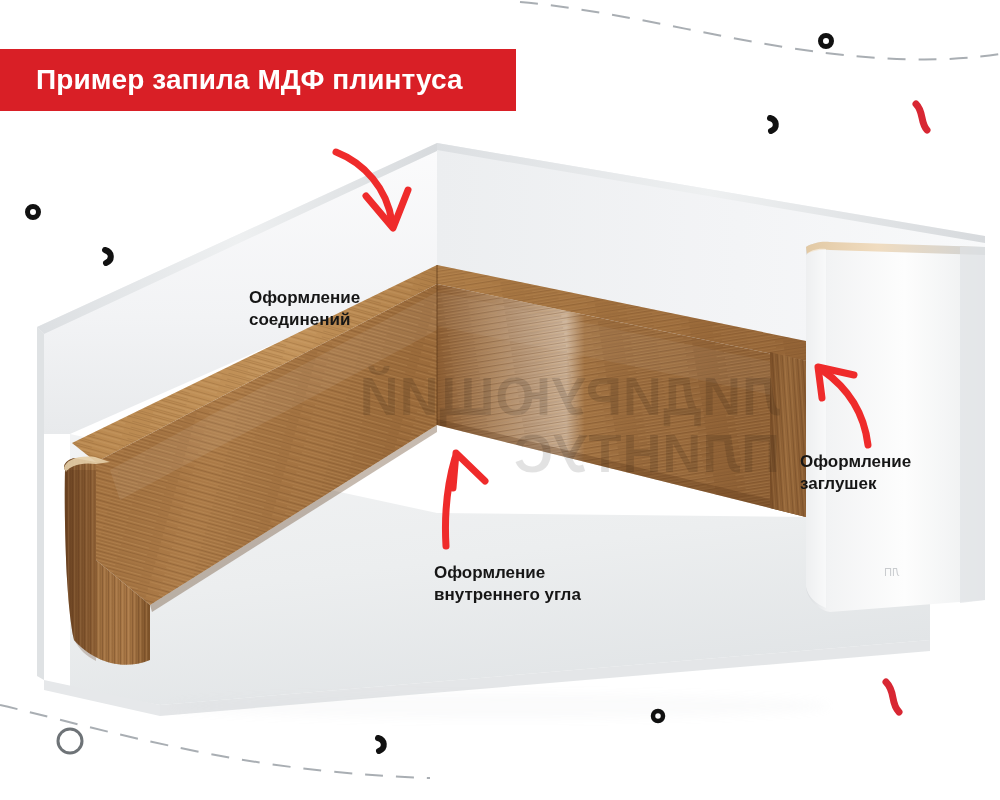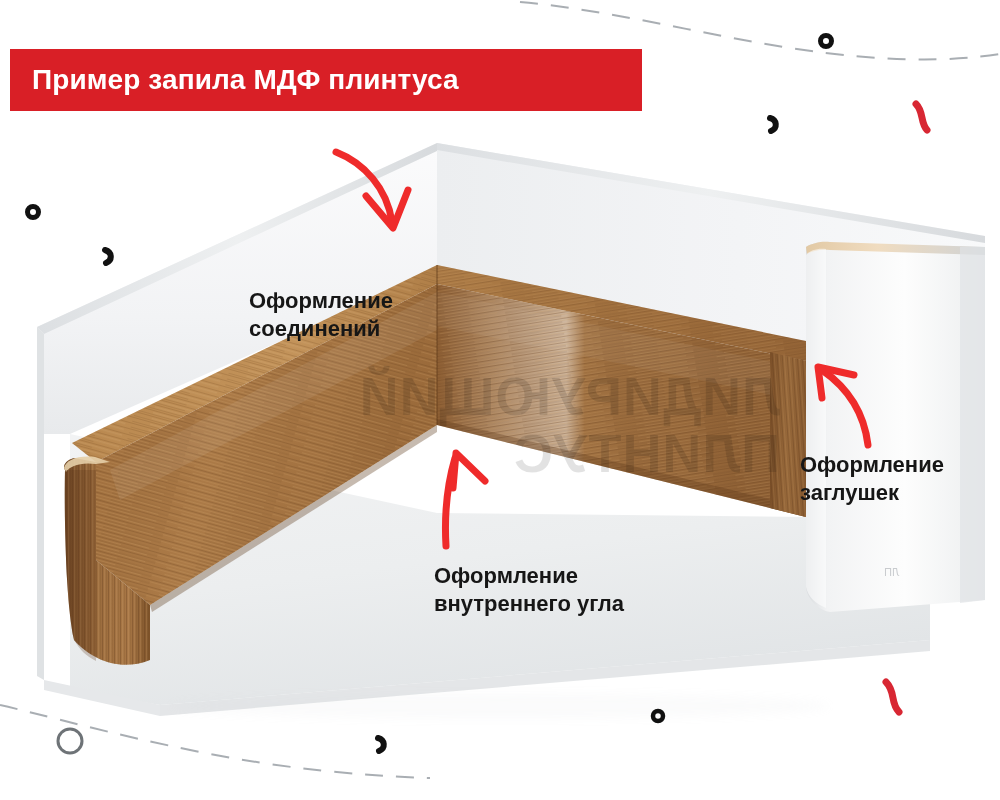--- a/index.html
+++ b/index.html
@@ -29,43 +29,43 @@
   
   #scene {
     position: absolute;
     left: 0; top: 0;
     width: 1000px; height: 800px;
   }
 
   
   #title-banner {
     position: absolute;
-    left: 10px;
+    left: 0;
     top: 49px;
-    width: 632px;
+    width: 516px;
     height: 62px;
     background: #d91f26;
     display: flex;
     align-items: center;
     box-sizing: border-box;
-    padding-left: 22px;
+    padding-left: 36px;
   }
   #title-banner .banner-text {
     color: #ffffff;
     font-size: 28px;
     font-weight: bold;
     letter-spacing: 0.1px;
     white-space: nowrap;
   }
 
   
   .annotation {
     position: absolute;
     color: #161616;
-    font-size: 22px;
+    font-size: 17px;
     font-weight: bold;
     line-height: 1.28;
     white-space: pre-line;
   }
   #ann-joints   { left: 249px; top: 287px; }
   #ann-corner   { left: 434px; top: 562px; }
   #ann-endcaps  { left: 800px; top: 451px; }
 
   
   #watermark {

